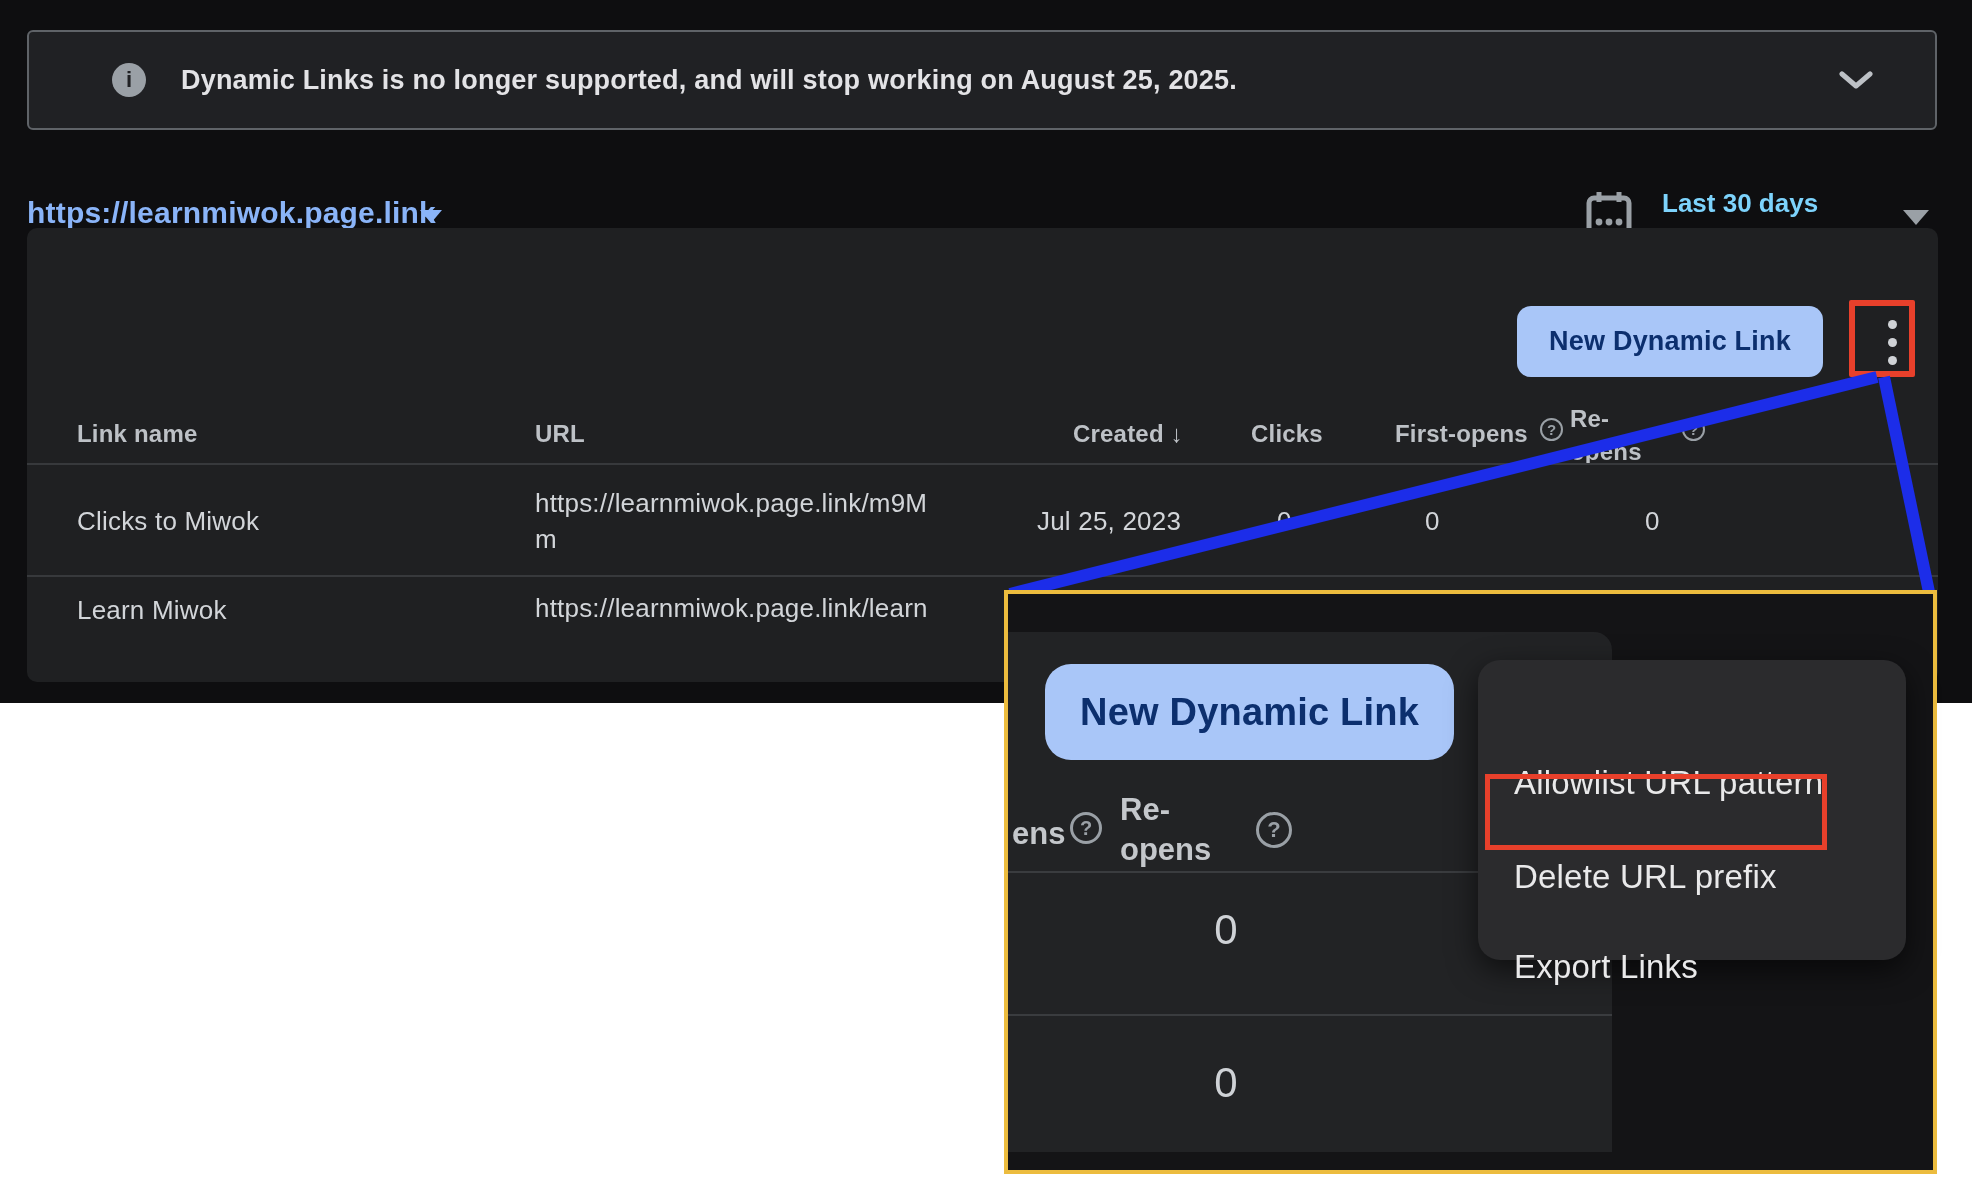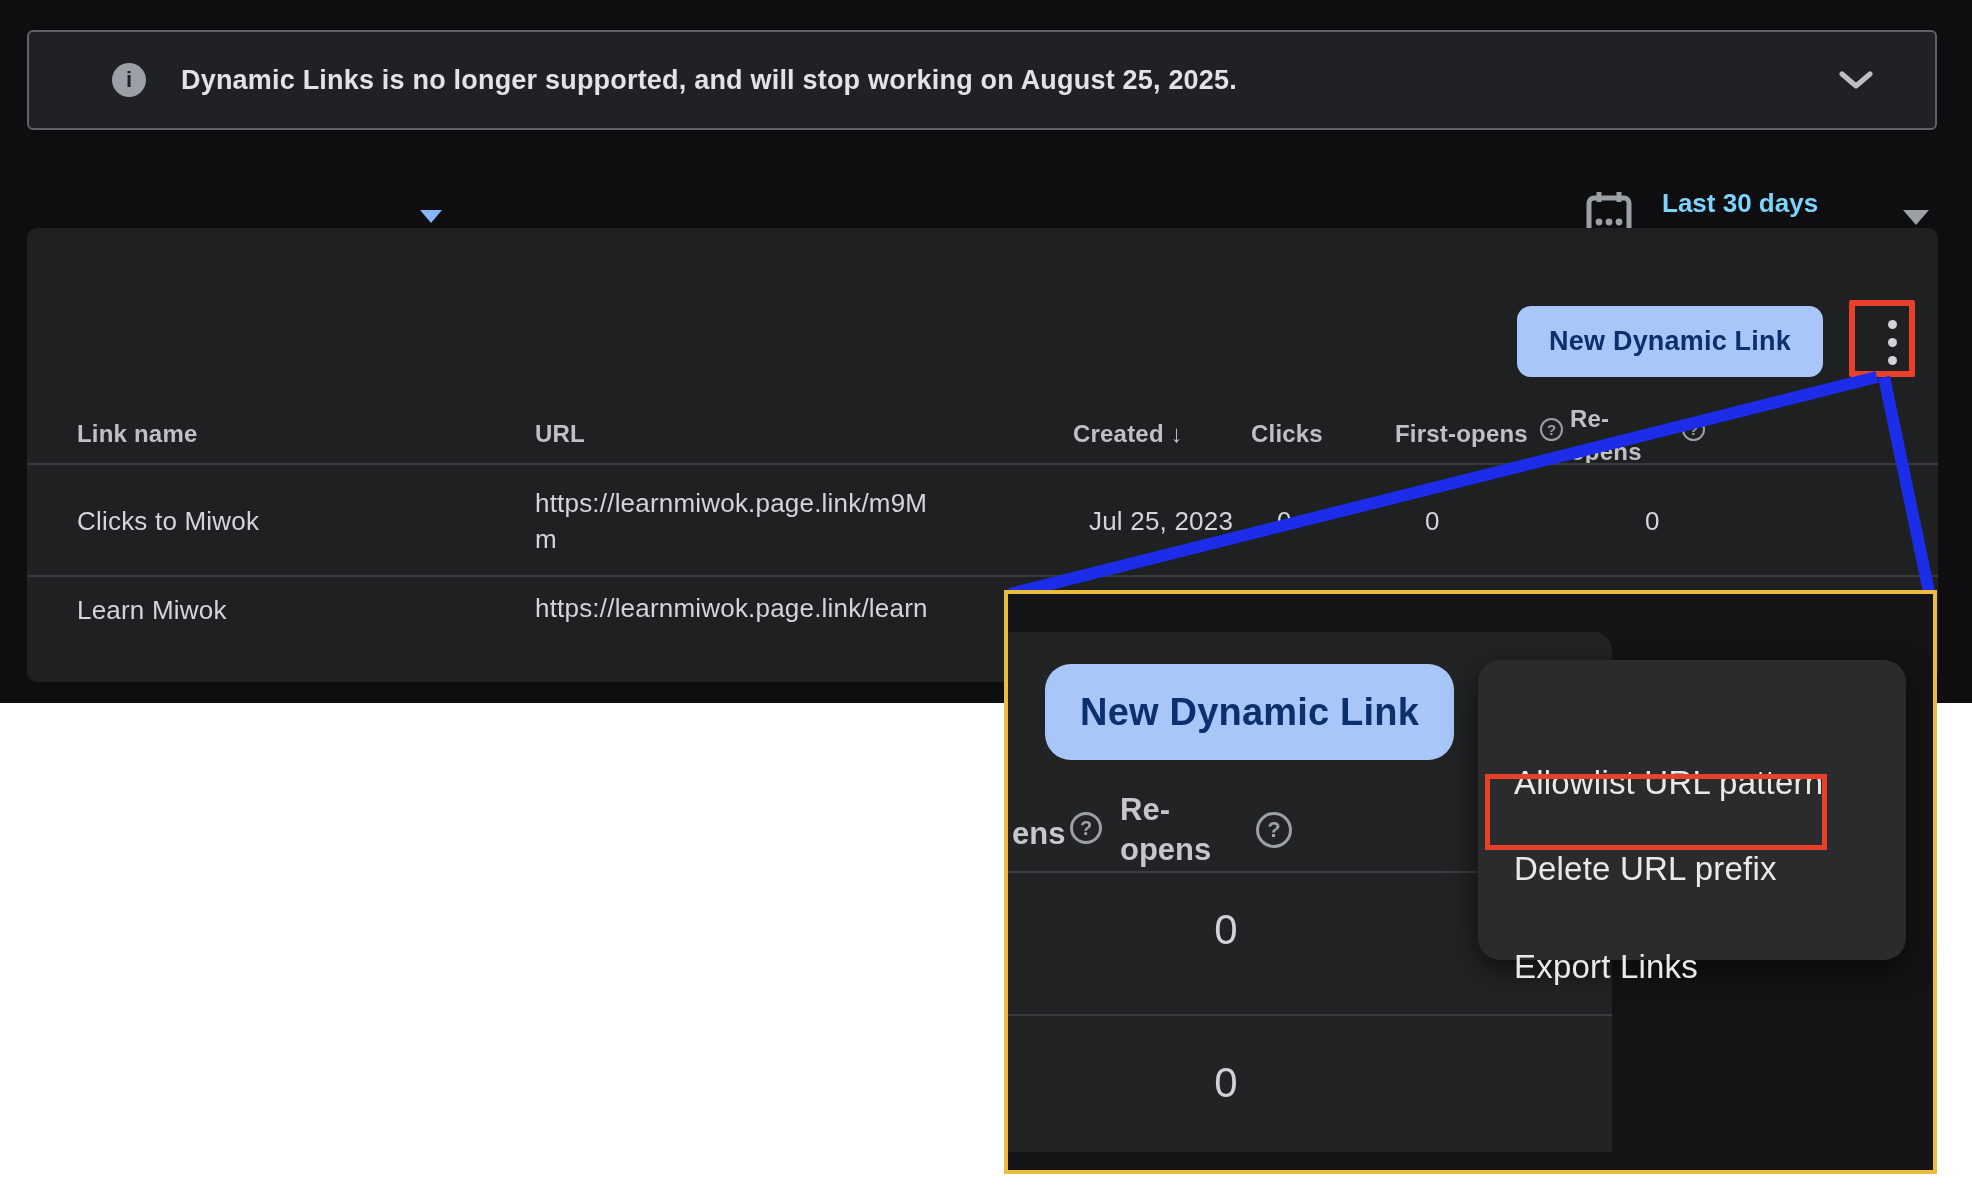--- a/index.html
+++ b/index.html
@@ -129,20 +129,21 @@
   <div id="console">
 
     <div class="banner">
       <span class="info-circle">i</span>
       <span class="banner-text">Dynamic Links is no longer supported, and will stop working on August 25, 2025.</span>
       <svg class="banner-chevron" viewBox="0 0 34 20">
         <polyline points="3,4 17,16 31,4" fill="none" stroke="#bdc1c6" stroke-width="5" stroke-linecap="round" stroke-linejoin="round"></polyline>
       </svg>
     </div>
 
+    <span class="prefix-link">https://learnmiwok.page.link</span>
     <span class="prefix-caret"></span>
 
     <div class="date-picker">
       <svg class="cal-icon" width="48" height="52" viewBox="0 0 48 52">
         <rect x="4" y="8" width="40" height="38" rx="5" fill="none" stroke="#9aa0a6" stroke-width="5"></rect>
         <line x1="14" y1="2" x2="14" y2="12" stroke="#9aa0a6" stroke-width="5"></line>
         <line x1="34" y1="2" x2="34" y2="12" stroke="#9aa0a6" stroke-width="5"></line>
         <circle cx="14" cy="32" r="3.4" fill="#9aa0a6"></circle>
         <circle cx="24" cy="32" r="3.4" fill="#9aa0a6"></circle>
         <circle cx="34" cy="32" r="3.4" fill="#9aa0a6"></circle>
@@ -173,21 +174,21 @@
       <span class="th" style="left:1368px; top:192px;">First-opens</span>
       <span class="help-badge" style="position:absolute; left:1513px; top:190px;">?</span>
       <span class="th reopens-th" style="left:1543px; top:174px;">Re-opens</span>
       <span class="help-badge" style="position:absolute; left:1655px; top:190px;">?</span>
 
       <div class="sep" style="top:235px;"></div>
 
       <div>
         <span class="td" style="left:50px; top:278px;">Clicks to Miwok</span>
         <span class="td url-cell" style="left:508px; top:257px;">https://learnmiwok.page.link/m9Mm</span>
-        <span class="td" style="left:1062px; top:278px;">Jul 25, 2023</span>
+        <span class="td" style="left:1010px; top:278px;">Jul 25, 2023</span>
         <span class="td" style="left:1250px; top:278px;">0</span>
         <span class="td" style="left:1398px; top:278px;">0</span>
         <span class="td" style="left:1618px; top:278px;">0</span>
       </div>
 
       <div class="sep" style="top:347px;"></div>
 
       <div>
         <span class="td" style="left:50px; top:367px;">Learn Miwok</span>
         <span class="td url-cell" style="left:508px; top:362px;">https://learnmiwok.page.link/learn</span>
@@ -211,19 +212,19 @@
     <span class="mag-th" style="left:112px; top:196px; width:106px; line-height:40px;">Re-opens</span>
     <span class="mag-help" style="left:248px; top:218px; width:36px; height:36px; font-size:22px;">?</span>
 
     <div class="mag-sep" style="top:277px;"></div>
     <span class="mag-zero" style="left:188px; top:312px;">0</span>
     <div class="mag-sep" style="top:420px;"></div>
     <span class="mag-zero" style="left:188px; top:465px;">0</span>
 
     <div class="menu">
       <span class="menu-item" style="top:104px;">Allowlist URL pattern</span>
-      <span class="menu-item" style="top:190px;">Delete URL prefix</span>
+      <span class="menu-item" style="top:198px;">Delete URL prefix</span>
       <span class="menu-item" style="top:288px;">Export Links</span>
     </div>
     <div class="delete-red-box"></div>
   </div>
 
 </div>
 
 </body></html>

